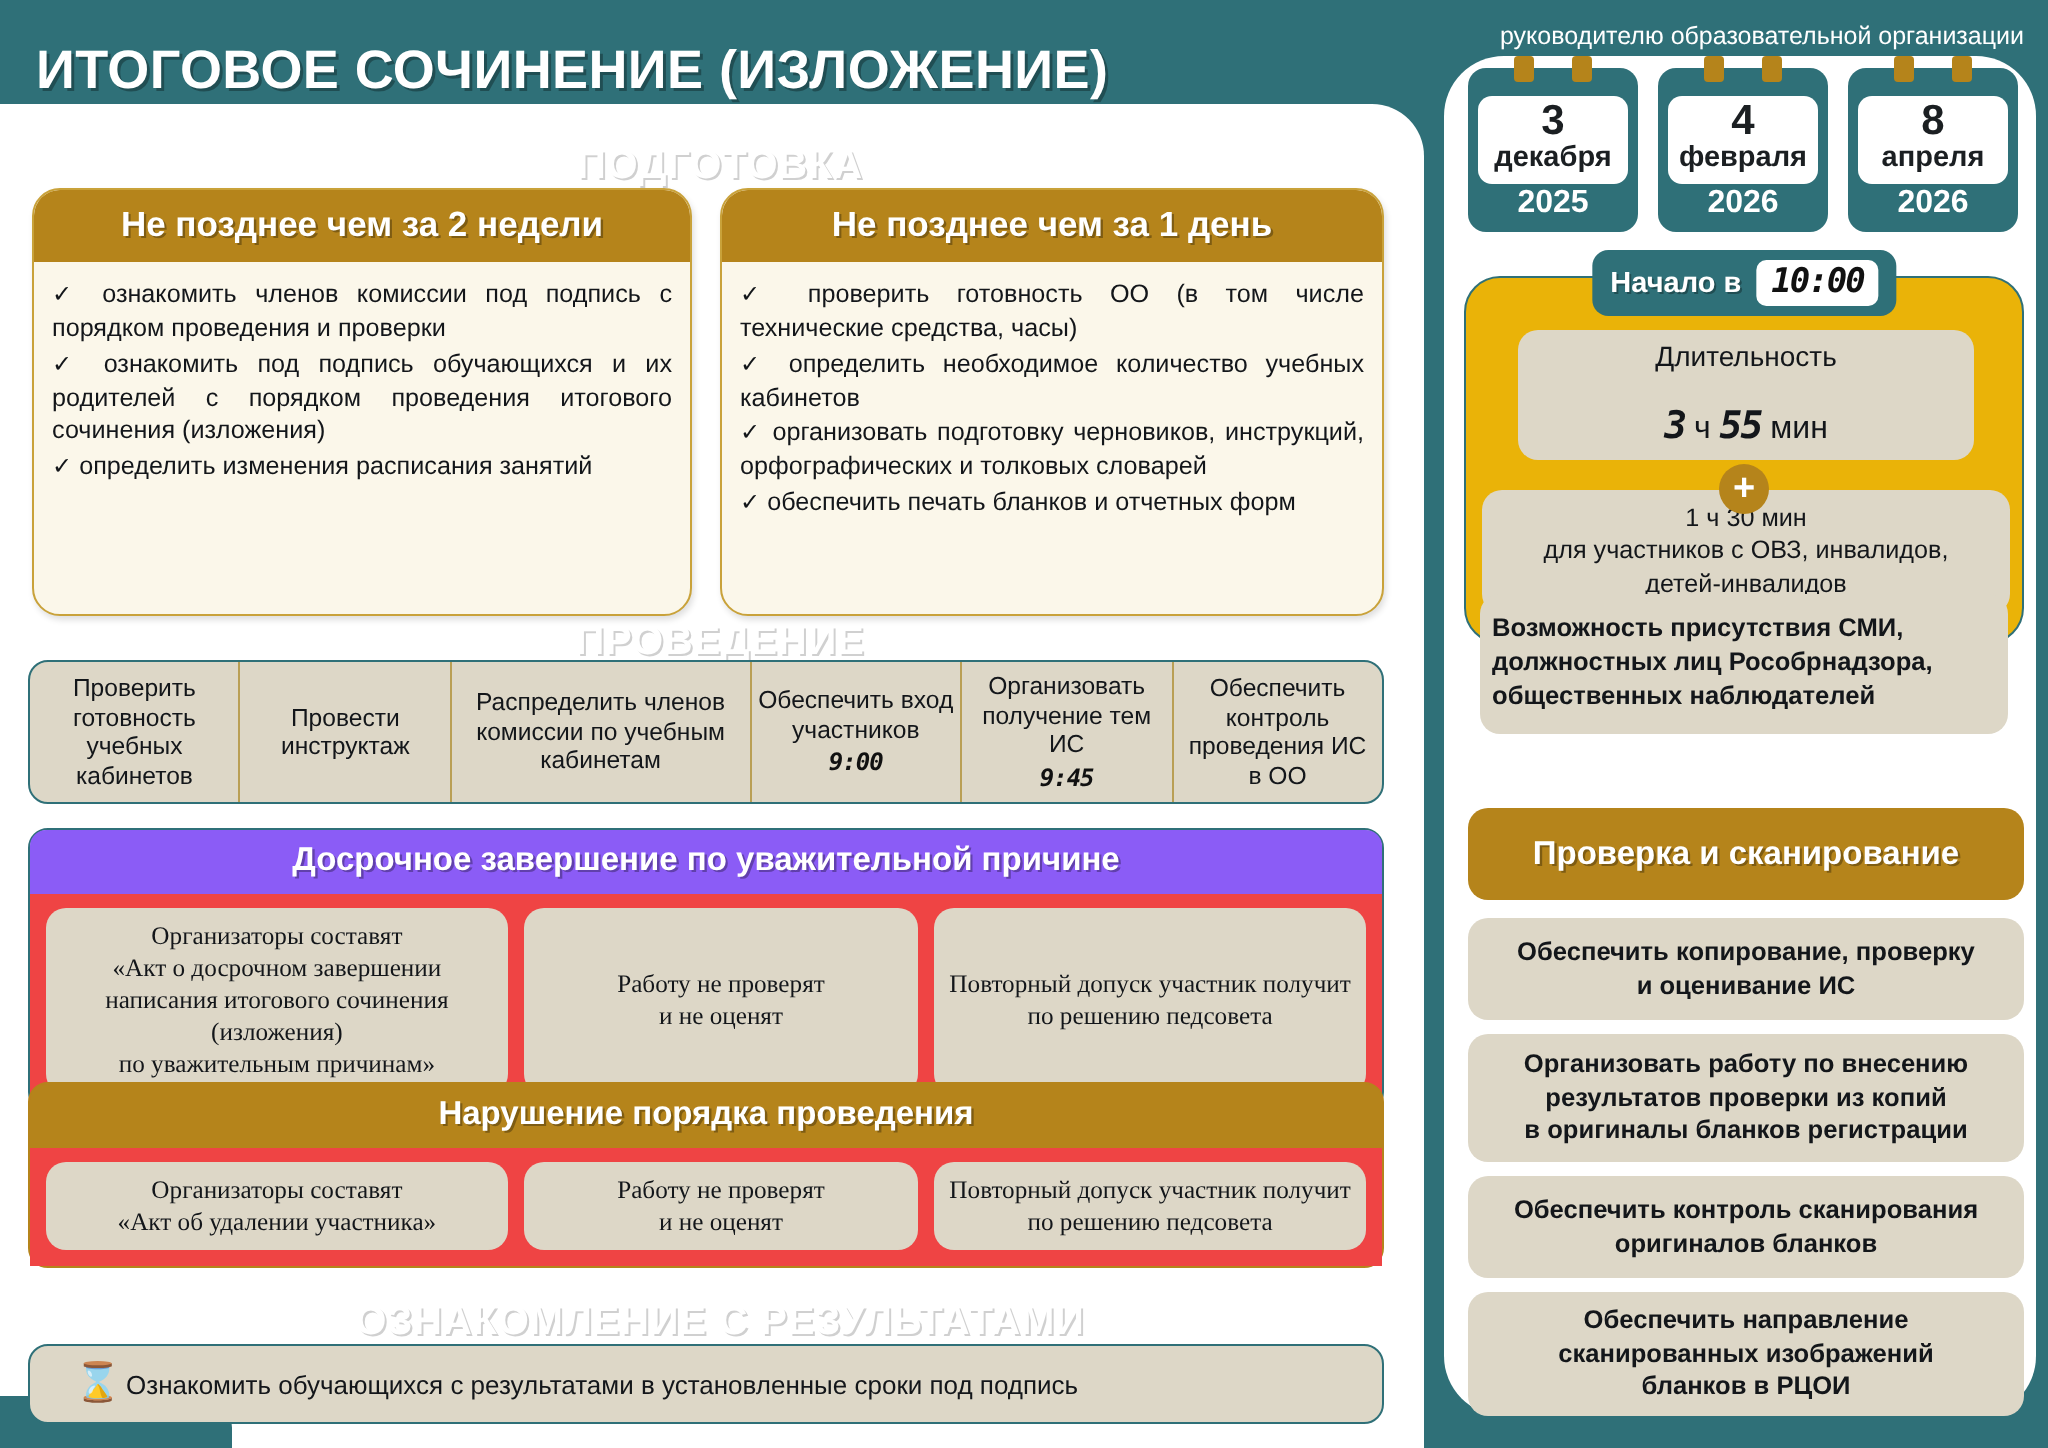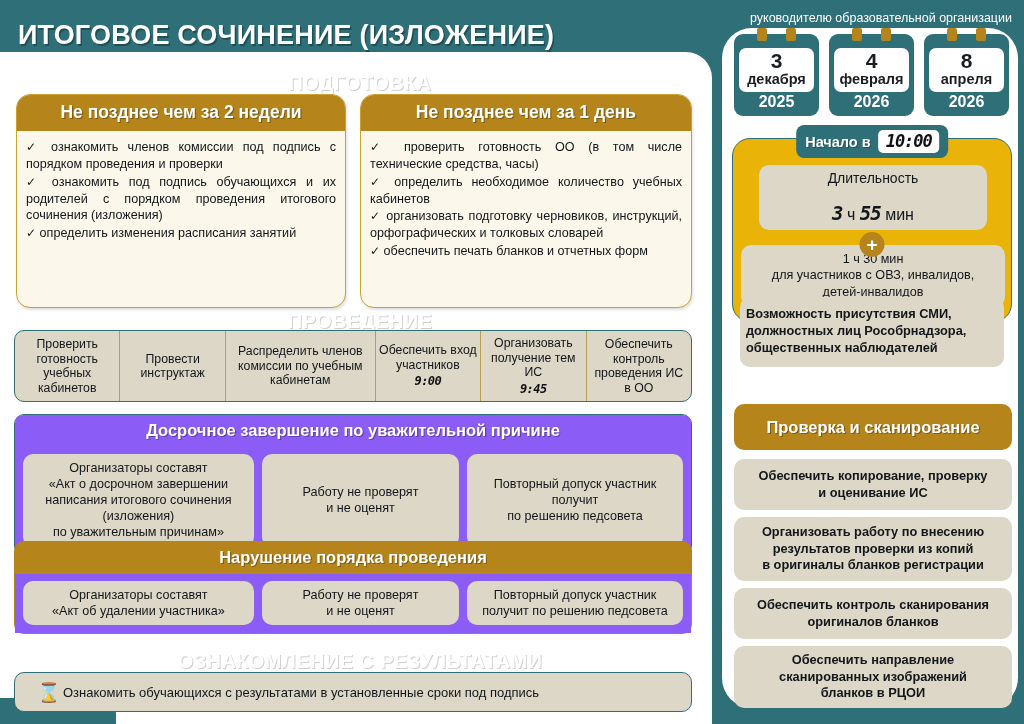--- a/index.html
+++ b/index.html
@@ -137,21 +137,22 @@
     border-radius: 8px 8px 0 0;
   }
   .banner-wrap.teal { border: 1.6px solid #2f7078; border-radius: 10px; }
   .banner-wrap.teal .bar { background: #8b5cf6; }
   .banner-wrap.gold { border: 1.6px solid #b5841b; border-radius: 10px; }
   .banner-wrap.gold .bar { background: #b5841b; }
   .banner-row {
     display: flex;
     gap: 8px;
     padding: 7px 8px 8px 8px;
-    background: #8b5cf6;
+    background: #ef4444;
+    font-family: Liberation Serif, serif;
   }
   .banner-cellbox {
     flex: 1;
     background: #ddd7c7;
     border-radius: 10px;
     display: flex;
     align-items: center;
     justify-content: center;
     text-align: center;
     font-size: 12.6px;

